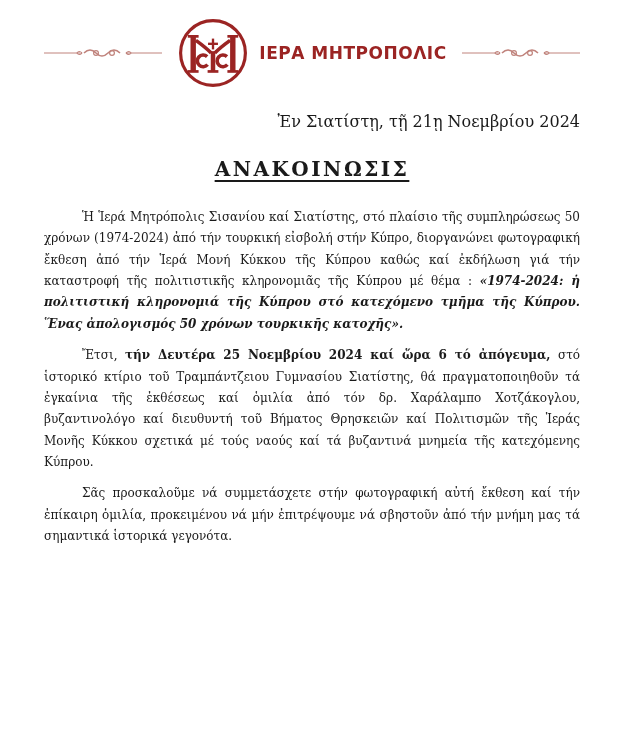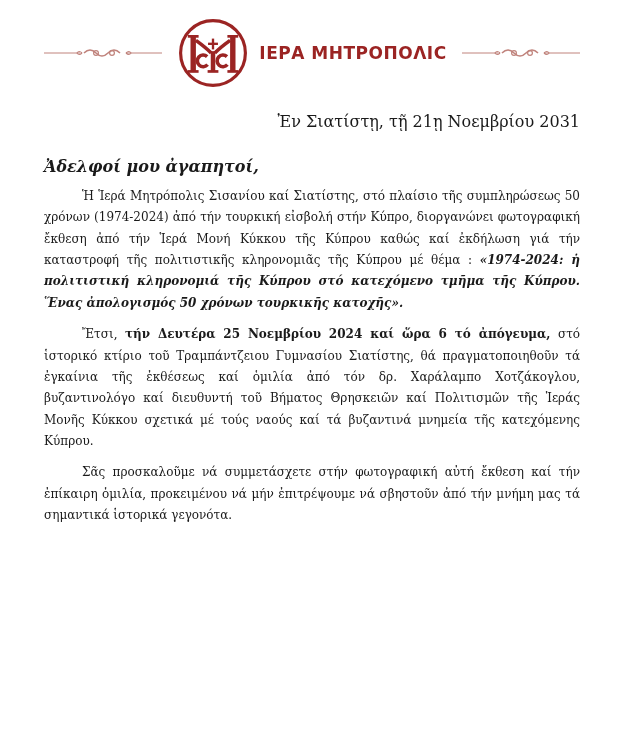--- a/index.html
+++ b/index.html
@@ -141,24 +141,26 @@
         <line x1="0" y1="10" x2="36" y2="10" stroke="#c0837c" stroke-width="1"></line>
         <line x1="82" y1="10" x2="118" y2="10" stroke="#c0837c" stroke-width="1"></line>
         <path d="M40 10 q6 -6 12 0 q6 6 12 0 q6 -6 12 0" fill="none" stroke="#c0837c" stroke-width="1.6"></path>
         <circle cx="52" cy="10" r="2.4" fill="none" stroke="#c0837c" stroke-width="1.2"></circle>
         <circle cx="68" cy="10" r="2.4" fill="none" stroke="#c0837c" stroke-width="1.2"></circle>
         <path d="M38 10 q-3 -3 -5 0 q2 3 5 0 M82 10 q3 -3 5 0 q-2 3 -5 0" fill="none" stroke="#c0837c" stroke-width="1.2"></path>
       </svg>
     </div>
   </div>
 
-  <div class="dateline">Ἐν Σιατίστῃ, τῇ 21ῃ Νοεμβρίου 2031</div>
+  <div class="dateline">Ἐν Σιατίστῃ, τῇ 21ῃ Νοεμβρίου 2024</div>
 
+  <div class="doc-title">
+    <span>ΑΝΑΚΟΙΝΩΣΙΣ</span>
+  </div>
 
-  <p class="salutation">Ἀδελφοί μου ἀγαπητοί,</p>
 
   <div class="body-text">
       <p class="para"><span>Ἡ Ἱερά Μητρόπολις Σισανίου καί Σιατίστης, στό πλαίσιο τῆς συμπληρώσεως 50 χρόνων (1974-2024) ἀπό τήν τουρκική εἰσβολή στήν Κύπρο, διοργανώνει φωτογραφική ἔκθεση ἀπό τήν Ἱερά Μονή Κύκκου τῆς Κύπρου καθώς καί ἐκδήλωση γιά τήν καταστροφή τῆς πολιτιστικῆς κληρονομιᾶς τῆς Κύπρου μέ θέμα : </span><span class="bi">«1974-2024: ἡ πολιτιστική κληρονομιά τῆς Κύπρου στό κατεχόμενο τμῆμα τῆς Κύπρου. Ἕνας ἀπολογισμός 50 χρόνων τουρκικῆς κατοχῆς».</span></p>
       <p class="para"><span>Ἔτσι, </span><span class="b">τήν Δευτέρα 25 Νοεμβρίου 2024 καί ὥρα 6 τό ἀπόγευμα,</span><span> στό ἱστορικό κτίριο τοῦ Τραμπάντζειου Γυμνασίου Σιατίστης, θά πραγματοποιηθοῦν τά ἐγκαίνια τῆς ἐκθέσεως καί ὁμιλία ἀπό τόν δρ. Χαράλαμπο Χοτζάκογλου, βυζαντινολόγο καί διευθυντή τοῦ Βήματος Θρησκειῶν καί Πολιτισμῶν τῆς Ἱεράς Μονῆς Κύκκου σχετικά μέ τούς ναούς καί τά βυζαντινά μνημεία τῆς κατεχόμενης Κύπρου.</span></p>
       <p class="para"><span>Σᾶς προσκαλοῦμε νά συμμετάσχετε στήν φωτογραφική αὐτή ἔκθεση καί τήν ἐπίκαιρη ὁμιλία, προκειμένου νά μήν ἐπιτρέψουμε νά σβηστοῦν ἀπό τήν μνήμη μας τά σημαντικά ἱστορικά γεγονότα.</span></p>
     </div>
 
 </div>
 
 </body></html>

